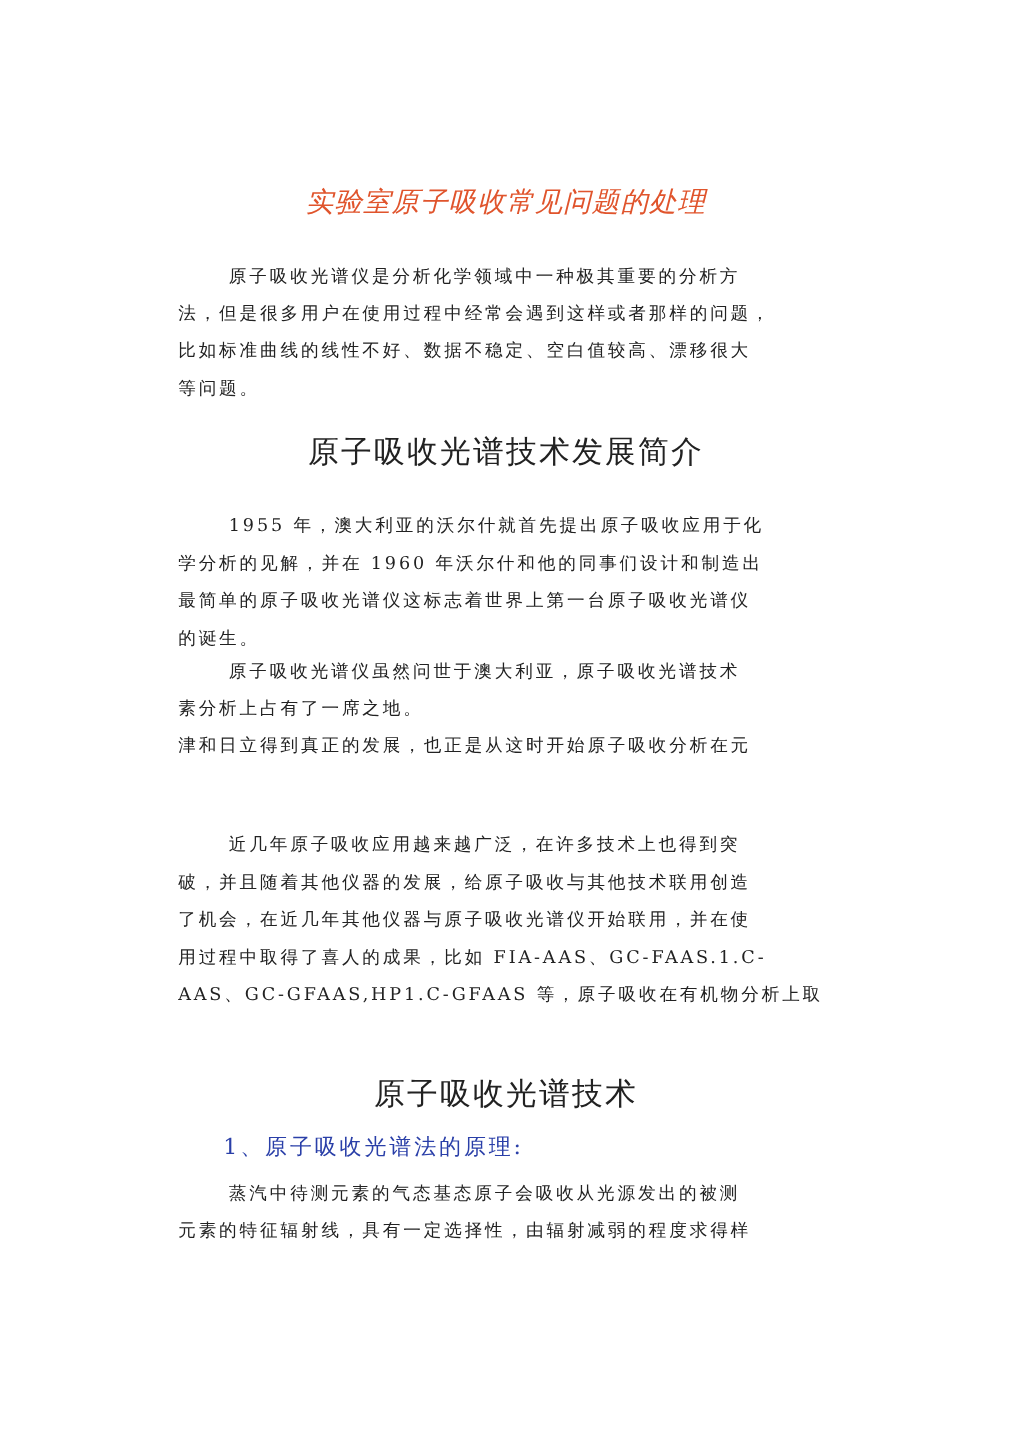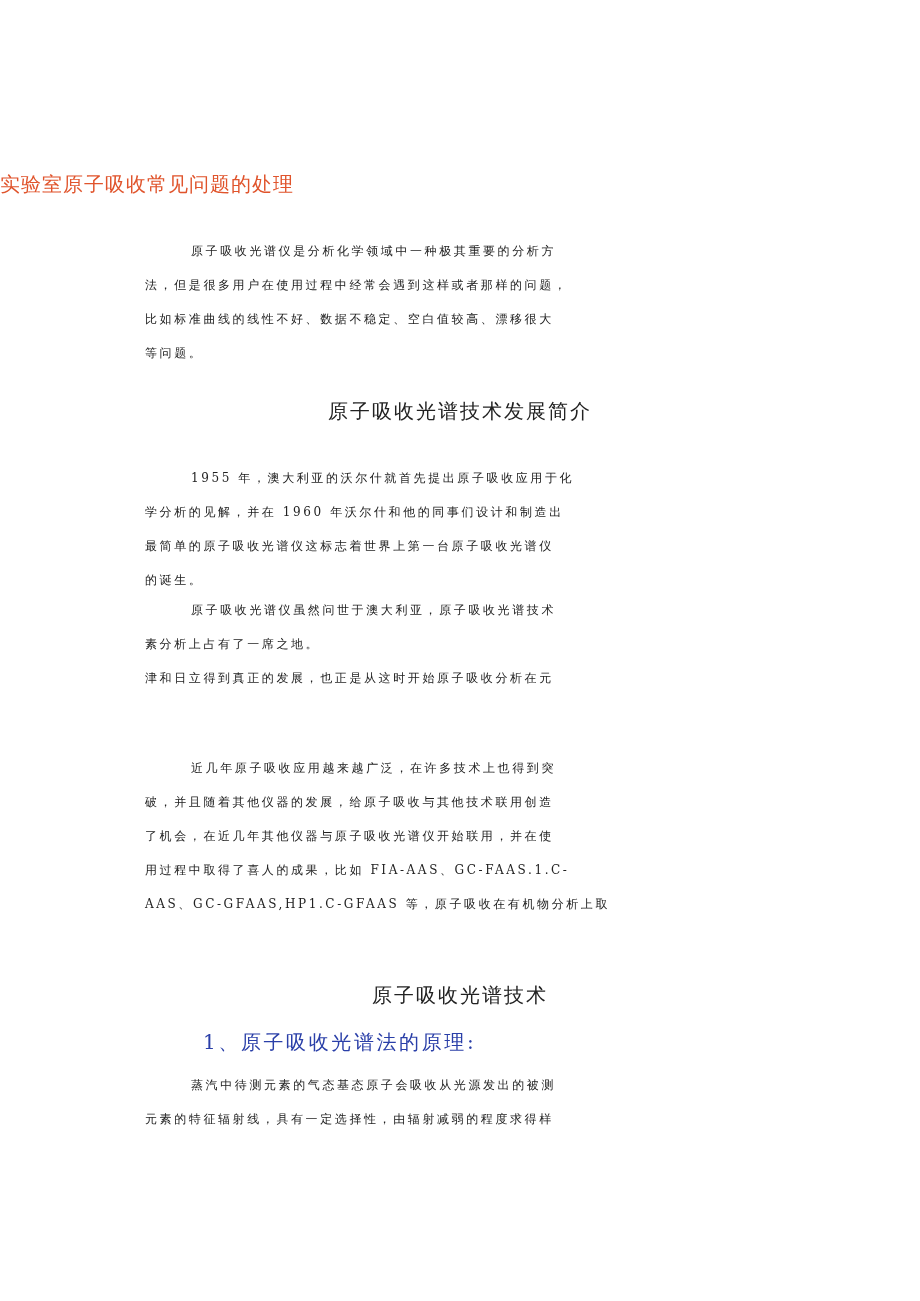--- a/index.html
+++ b/index.html
@@ -17,47 +17,48 @@
   }
   .page {
     position: absolute;
     left: 0; top: 0;
     width: 920px; height: 1301px;
   }
   .doc-title {
     position: absolute;
     left: 0; right: 0;
     top: 166px;
-    text-align: left;
-    font-size: 20px;
+    text-align: center;
+    font-size: 25px;
     letter-spacing: 1px;
     color: #e0542c;
     line-height: 36px;
+    font-style: italic;
   }
   .para {
     position: absolute;
-    left: 145px;
+    left: 162px;
     width: 606px;
-    font-size: 12px;
+    font-size: 16px;
     line-height: 34px;
     letter-spacing: 2.6px;
     text-align: justify;
     margin: 0;
   }
   .line {
     display: block;
     white-space: nowrap;
     height: 34px;
   }
   .indent { padding-left: 46px; }
   .section-heading {
     position: absolute;
     left: 0; right: 0;
     text-align: center;
-    font-size: 20px;
+    font-size: 28px;
     letter-spacing: 2px;
     line-height: 34px;
     color: #222222;
   }
   .sub-heading {
     position: absolute;
     left: 203px;
     font-size: 20px;
     letter-spacing: 2.6px;
     line-height: 34px;

